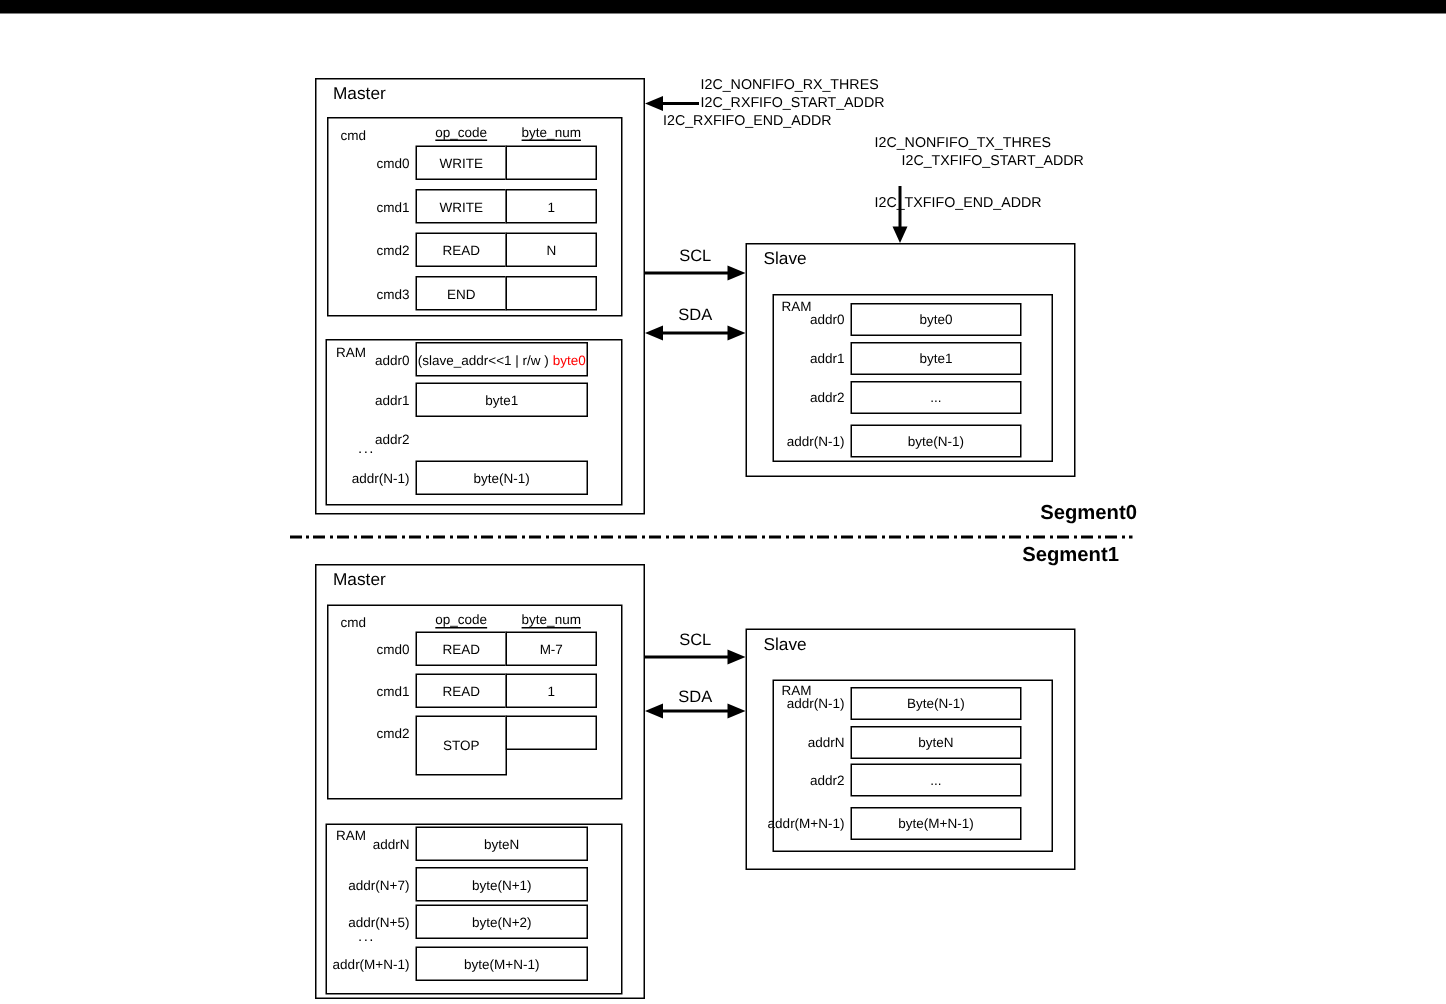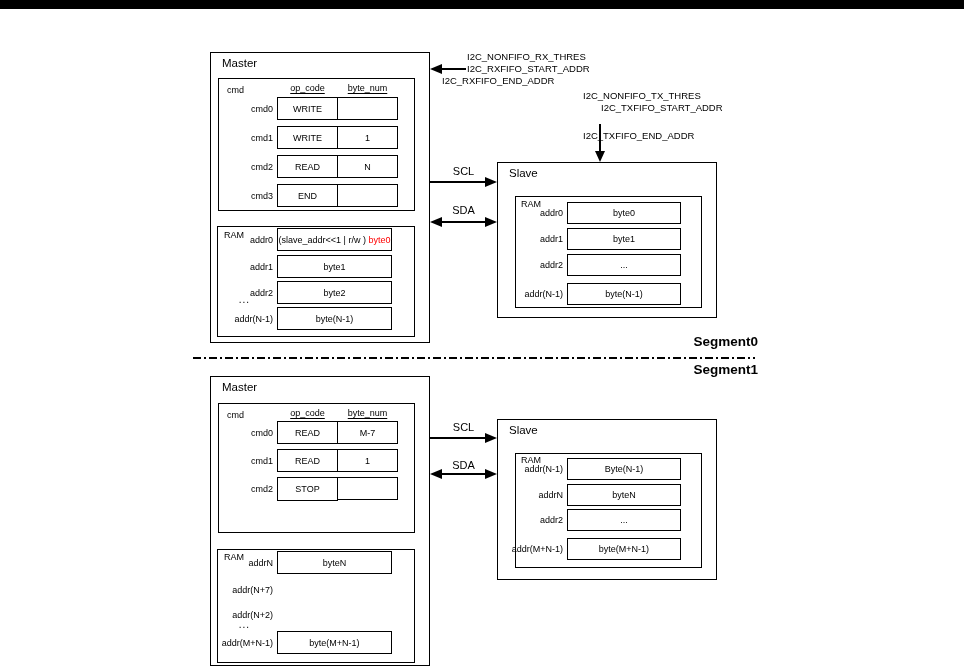--- a/index.html
+++ b/index.html
@@ -60,21 +60,20 @@
   <div class="ibox" style="left:217px;top:226px;width:198px;height:111px"></div>
   <div class="corner" style="left:224px;top:230px">RAM</div>
 
   <div class="rl" style="right:691px;top:228px;height:23px">addr0</div>
   <div class="cell" style="left:277px;top:228px;width:115px;height:23px"><span>(slave_addr&lt;&lt;1 | r/w )</span>&nbsp;<span class="red">byte0</span></div>
 
   <div class="rl" style="right:691px;top:255px;height:23px">addr1</div>
   <div class="cell" style="left:277px;top:255px;width:115px;height:23px">byte1</div>
 
   <div class="rl" style="right:691px;top:281px;height:23px">addr2</div>
-  <div class="cell" style="left:277px;top:281px;width:115px;height:23px">byte2</div>
 
   <div class="ell" style="right:714px;top:294px">...</div>
 
   <div class="rl" style="right:691px;top:307px;height:23px">addr(N-1)</div>
   <div class="cell" style="left:277px;top:307px;width:115px;height:23px">byte(N-1)</div>
 
   <div class="bus" style="left:430px;top:165px;width:67px">SCL</div>
   <div class="hline" style="left:430px;top:181px;width:56px"></div>
   <div class="ah-r" style="left:485px;top:177px"></div>
 
@@ -104,49 +103,51 @@
   <div class="cell" style="left:567px;top:202px;width:114px;height:22px">byte0</div>
   <div class="rl" style="right:401px;top:228px;height:22px">addr1</div>
   <div class="cell" style="left:567px;top:228px;width:114px;height:22px">byte1</div>
   <div class="rl" style="right:401px;top:254px;height:22px">addr2</div>
   <div class="cell" style="left:567px;top:254px;width:114px;height:22px">...</div>
   <div class="rl" style="right:401px;top:283px;height:22px">addr(N-1)</div>
   <div class="cell" style="left:567px;top:283px;width:114px;height:22px">byte(N-1)</div>
 
   <div class="seg" style="right:206px;top:334px">Segment0</div>
   <div class="dash" style="left:193px;top:357px;width:562px"></div>
-  <div class="seg" style="right:206px;top:362px">Segment1</div>
+  <div class="seg" style="right:218px;top:362px">Segment1</div>
 
   <div class="box" style="left:210px;top:376px;width:220px;height:290px"></div>
   <div class="title" style="left:222px;top:381px">Master</div>
 
   <div class="ibox" style="left:218px;top:403px;width:197px;height:130px"></div>
   <div class="corner" style="left:227px;top:410px">cmd</div>
   <div class="hdr" style="left:277px;top:408px;width:61px">op_code</div>
   <div class="hdr" style="left:337px;top:408px;width:61px">byte_num</div>
 
   <div class="rl" style="right:691px;top:421px;height:23px">cmd0</div>
   <div class="cell" style="left:277px;top:421px;width:61px;height:23px">READ</div>
   <div class="cell" style="left:337px;top:421px;width:61px;height:23px">M-7</div>
 
   <div class="rl" style="right:691px;top:449px;height:23px">cmd1</div>
   <div class="cell" style="left:277px;top:449px;width:61px;height:23px">READ</div>
   <div class="cell" style="left:337px;top:449px;width:61px;height:23px">1</div>
 
   <div class="rl" style="right:691px;top:477px;height:23px">cmd2</div>
-  <div class="cell" style="left:277px;top:477px;width:61px;height:24px">STOP</div>
+  <div class="cell" style="left:277px;top:477px;width:61px;height:40px">STOP</div>
   <div class="cell" style="left:337px;top:477px;width:61px;height:23px"></div>
 
   <div class="ibox" style="left:217px;top:549px;width:198px;height:114px"></div>
   <div class="corner" style="left:224px;top:552px">RAM</div>
 
   <div class="rl" style="right:691px;top:551px;height:23px">addrN</div>
   <div class="cell" style="left:277px;top:551px;width:115px;height:23px">byteN</div>
   <div class="rl" style="right:691px;top:578px;height:23px">addr(N+7)</div>
-  <div class="rl" style="right:691px;top:603px;height:23px">addr(N+2)</div>
+  <div class="cell" style="left:277px;top:578px;width:115px;height:23px">byte(N+1)</div>
+  <div class="rl" style="right:691px;top:603px;height:23px">addr(N+5)</div>
+  <div class="cell" style="left:277px;top:603px;width:115px;height:23px">byte(N+2)</div>
   <div class="ell" style="right:714px;top:619px">...</div>
   <div class="rl" style="right:691px;top:631px;height:23px">addr(M+N-1)</div>
   <div class="cell" style="left:277px;top:631px;width:115px;height:23px">byte(M+N-1)</div>
 
   <div class="bus" style="left:430px;top:421px;width:67px">SCL</div>
   <div class="hline" style="left:430px;top:437px;width:56px"></div>
   <div class="ah-r" style="left:485px;top:433px"></div>
 
   <div class="bus" style="left:430px;top:459px;width:67px">SDA</div>
   <div class="hline" style="left:442px;top:473px;width:44px"></div>

